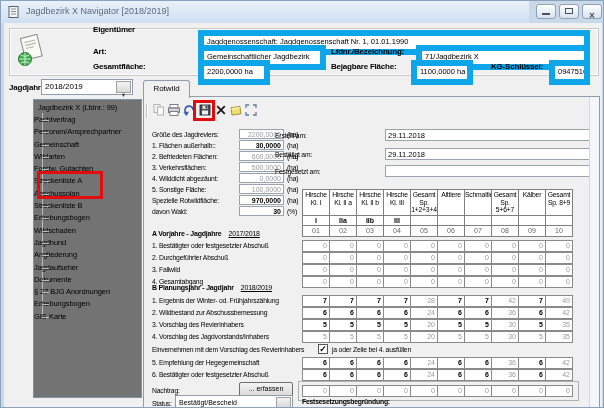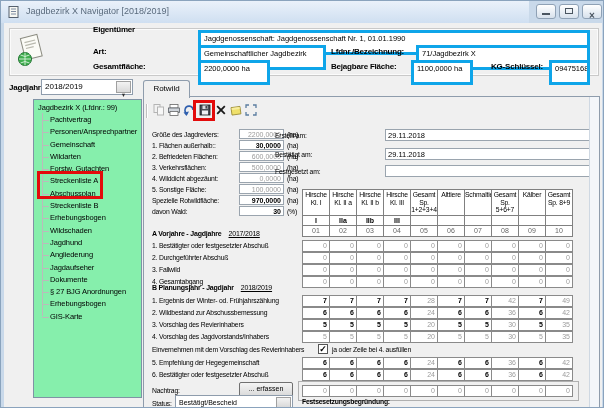--- a/index.html
+++ b/index.html
@@ -16,38 +16,38 @@
   .glyph-min{position:absolute;left:5px;bottom:3px;width:8px;height:2px;background:#4a5560;}
   .glyph-max{position:absolute;left:5px;top:3px;width:8px;height:6px;border:1.5px solid #4a5560;box-sizing:border-box;}
   .glyph-close{font-size:10px;font-weight:bold;color:#4a5560;line-height:13px;}
   
   .client{position:absolute;left:3px;top:22px;width:598px;height:386px;background:#f0f0f0;}
   
   .header-box{position:absolute;left:8px;top:27px;width:588px;height:46px;border:1px solid #c9c9c9;
     box-shadow:inset 0 0 0 1px #fbfbfb;}
   .big-icon{position:absolute;left:13px;top:31px;width:36px;height:36px;}
   .hlbl{position:absolute;font-size:8px;font-weight:bold;letter-spacing:-0.2px;white-space:nowrap;}
-  .hfld{position:absolute;background:#fff;border:3px solid #0ea5e9;box-sizing:border-box;height:25px;
+  .hfld{position:absolute;background:#fff;border:6px solid #0ea5e9;box-sizing:border-box;height:25px;
     font-size:7.5px;line-height:11px;padding:0 3px;white-space:nowrap;overflow:hidden;}
   
   .combo{position:absolute;background:#fff;border:1px solid #8e9cac;box-sizing:border-box;}
   .combo .val{position:absolute;left:3px;top:2px;font-size:8px;white-space:nowrap;}
   .combo .btn{position:absolute;right:1px;top:1px;bottom:1px;width:13px;background:linear-gradient(#f3f3f3,#d9d9d9);
     border:1px solid #a0a0a0;text-align:center;}
   .combo .btn::after{content:"▼";font-size:5.5px;color:#333;position:relative;top:1px;}
   .tab{position:absolute;left:142px;top:79px;width:45px;height:17px;background:#f0f0f0;
     border:1px solid #8e9cac;border-bottom:none;border-radius:3px 3px 0 0;z-index:6;
     text-align:center;font-size:8px;line-height:16px;}
   
-  .tree-panel{position:absolute;left:32px;top:98px;width:109px;height:299px;background:#86efac;
+  .tree-panel{position:absolute;left:32px;top:98px;width:109px;height:299px;background:#737373;
     border:1px solid #7f93a5;box-sizing:border-box;overflow:hidden;font-size:7.5px;letter-spacing:-0.1px;}
   .tree-root{position:absolute;left:4px;top:3px;white-space:nowrap;}
   .tree-vline{position:absolute;left:8px;top:13px;height:203px;border-left:1px solid #bbb;}
   #tree-items{position:absolute;left:0;top:14px;right:0;}
-  .tree-item{height:12.3px;line-height:12.3px;padding-left:16px;position:relative;white-space:nowrap;}
+  .tree-item{height:12.3px;line-height:12.3px;position:relative;white-space:nowrap;}
   .tree-item::before{content:"";position:absolute;left:8px;top:6px;width:7px;border-top:1px solid #bbb;}
   
   .main-panel{position:absolute;left:142px;top:95px;width:457px;height:316px;background:#f0f0f0;
     border:1px solid #8e9cac;box-sizing:border-box;overflow:hidden;}
   .tool-sep{position:absolute;left:2px;top:7px;width:1px;height:14px;background:#bfbfbf;border-right:1px solid #fff;}
   .ticon{position:absolute;top:6px;width:14px;height:14px;}
   .lbl{position:absolute;font-size:6.8px;letter-spacing:-0.2px;white-space:nowrap;}
   .lbl.b{font-weight:bold;}
   .fld{position:absolute;background:#fff;border:1px solid #9aa4ae;box-sizing:border-box;
     font-size:7px;line-height:8px;padding:1px 2px;white-space:nowrap;overflow:hidden;}

